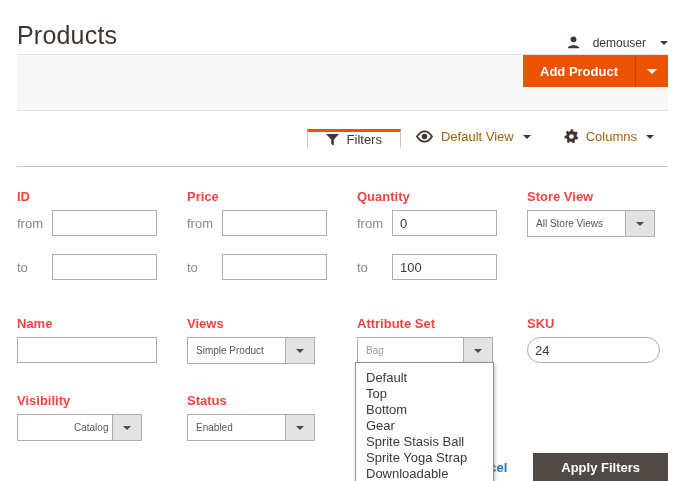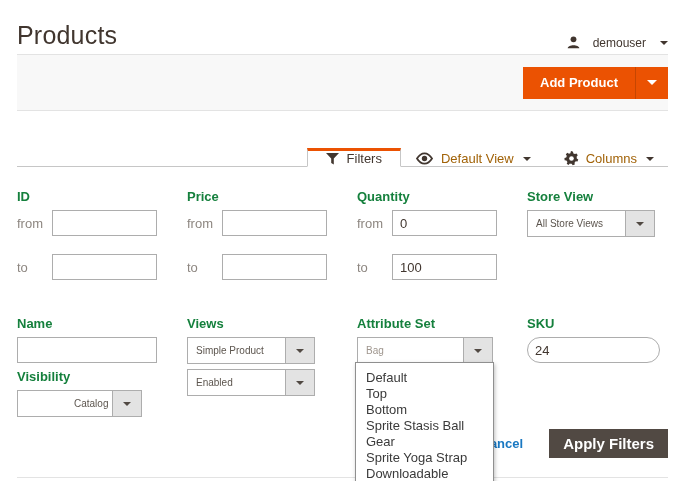--- a/index.html
+++ b/index.html
@@ -31,42 +31,42 @@
     border-top: 4px solid #41362f; margin-left: 2px;
   }
 
   
   .action-bar {
     margin-top: 4px;
     height: 57px;
     background: #f8f8f8;
     border-top: 1px solid #e3e3e3;
     border-bottom: 1px solid #e3e3e3;
-    display: flex; justify-content: flex-end; align-items: center;
+    display: flex; justify-content: flex-end; 
   }
   .split-button { display: flex; height: 32px; cursor: pointer; }
   .split-button .main {
     background: #eb5202; color: #fff; font-weight: bold; font-size: 13px;
     display: flex; align-items: center; padding: 0 17px;
   }
   .split-button .toggle {
     background: #eb5202; width: 33px;
     border-left: 1px solid #c64601;
     display: flex; align-items: center; justify-content: center;
   }
   .split-button .toggle .tri {
     width: 0; height: 0;
     border-left: 5px solid transparent; border-right: 5px solid transparent;
     border-top: 5px solid #fff;
   }
 
   
   .grid-controls {
     margin-top: 18px;
-    display: flex; justify-content: flex-end; align-items: flex-end;
+    display: flex; justify-content: flex-end; align-items: flex-start;
     border-bottom: 1px solid #c6c6c6;
     height: 38px;
   }
   .tab-filters {
     display: flex; align-items: center; gap: 8px;
     background: #fff;
     border: 1px solid #c6c6c6;
     border-top: 3px solid #eb5202;
     border-bottom: 1px solid #fff;
     margin-bottom: -1px;
@@ -77,22 +77,22 @@
     display: flex; align-items: center; gap: 7px;
     padding: 0 14px; font-size: 13px; color: #a16207; cursor: pointer;
   }
   .v-divider { width: 1px; background: #c6c6c6; margin: 8px 2px 9px 2px; }
   .icon svg { display: block; }
 
   
   .filters-panel { padding-top: 22px; }
   .fgrid { display: grid; grid-template-columns: 170px 170px 170px 141px; }
   .fgrid.row2 { margin-top: 18px; }
-  .fgrid.row3 { margin-top: 5px; }
-  .field-label { font-size: 13px; font-weight: bold; color: #15803d; margin-bottom: 6px; display: block; }
+  .fgrid.row3 { margin-top: 29px; }
+  .field-label { font-size: 13px; font-weight: bold; color: #ef4444; margin-bottom: 6px; display: block; }
   .range-row { display: flex; align-items: center; margin-bottom: 18px; }
   .range-row .rlabel { width: 35px; font-size: 13px; color: #8d8680; }
   input.txt {
     height: 26px; width: 105px; border: 1px solid #adadad; background: #fff;
     font-family: "Liberation Sans", sans-serif; font-size: 13px; color: #41362f;
     padding: 0 7px; outline: none;
   }
   input.txt.wide { width: 140px; }
   input.txt.sku { width: 133px; border-radius: 13px; }
 
@@ -131,22 +131,22 @@
   }
   .select-dropdown .opt.selected { background: #2795fb; color: #fff; }
 
   
   .filter-actions {
     margin-top: 12px;
     display: flex; justify-content: flex-end; align-items: center; gap: 26px;
   }
   .cancel-link { font-size: 13px; font-weight: bold; color: #1978c2; cursor: pointer; }
   .apply-btn {
-    background: #514943; color: #fff; font-weight: bold; font-size: 15px;
-    border: 1px solid #514943; height: 29px; padding: 0 13px; cursor: pointer;
+    background: #514943; color: #fff; font-weight: bold; font-size: 13px;
+    border: 1px solid #514943; height: 29px; padding: 0 27px; cursor: pointer;
     font-family: "Liberation Sans", sans-serif;
   }
   .bottom-divider { margin-top: 19px; border-bottom: 1px solid #e3e3e3; }
 </style>
 </head>
 <body>
 
 <div class="page">
 
   <div class="page-header">
@@ -270,22 +270,22 @@
         <div class="fake-select w136">
           <span class="val dim">Bag</span>
           <span class="btn">
               <span class="tri"></span>
             </span>
         </div>
         <div class="select-dropdown">
           <div class="opt">Default</div>
           <div class="opt">Top</div>
           <div class="opt">Bottom</div>
+          <div class="opt">Gear</div>
           <div class="opt">Sprite Stasis Ball</div>
-          <div class="opt">Gear</div>
           <div class="opt">Sprite Yoga Strap</div>
           <div class="opt">Downloadable</div>
           <div class="opt selected">Bag</div>
         </div>
       </div>
       <div class="field">
         <span class="field-label">SKU</span>
         <input class="txt sku" type="text" value="24" style="">
       </div>
     </div>
@@ -294,20 +294,21 @@
       <div class="field">
         <span class="field-label">Visibility</span>
         <div class="fake-select w125">
           <span class="val">Catalog</span>
           <span class="btn">
               <span class="tri"></span>
             </span>
         </div>
       </div>
       <div class="field">
+        <span class="field-label">Status</span>
         <div class="fake-select w128">
           <span class="val">Enabled</span>
           <span class="btn">
               <span class="tri"></span>
             </span>
         </div>
       </div>
       <div></div>
       <div></div>
     </div>

